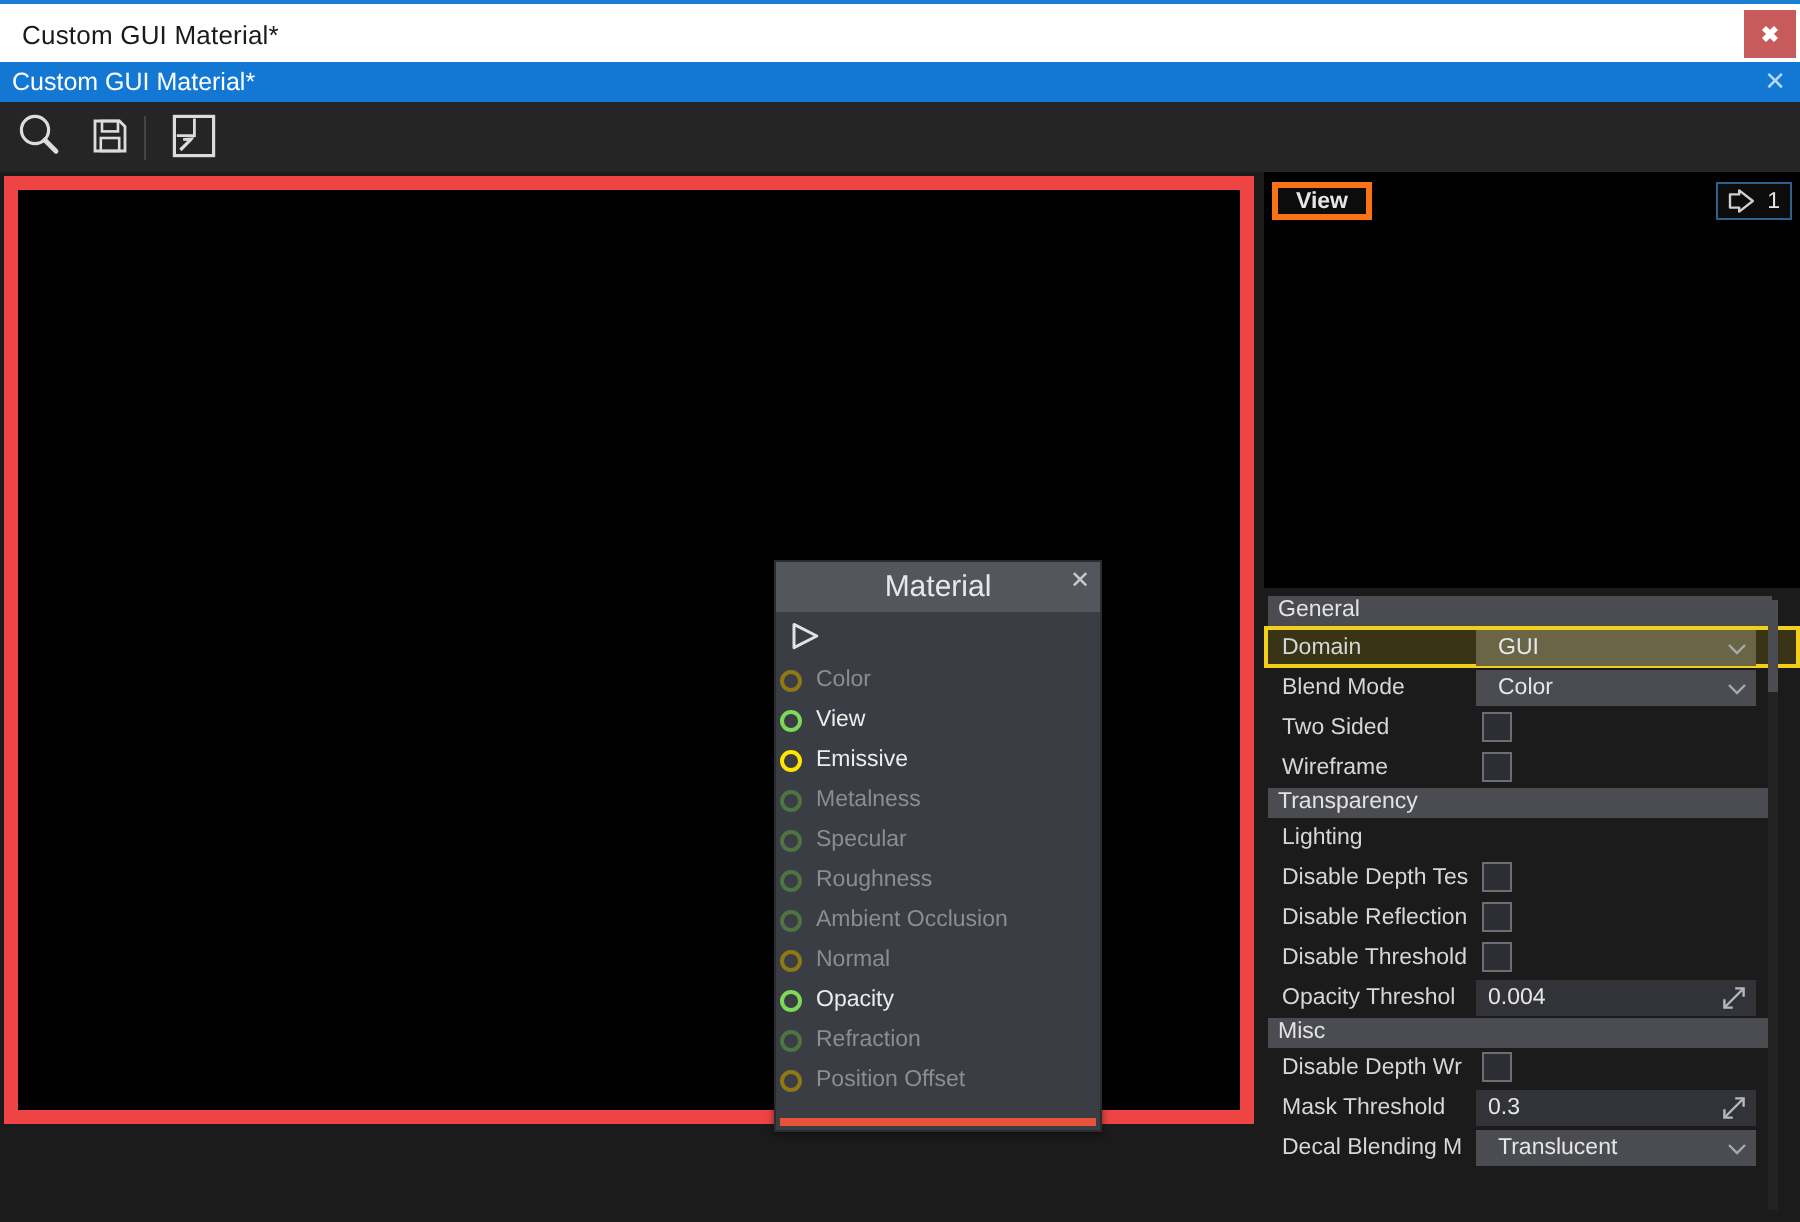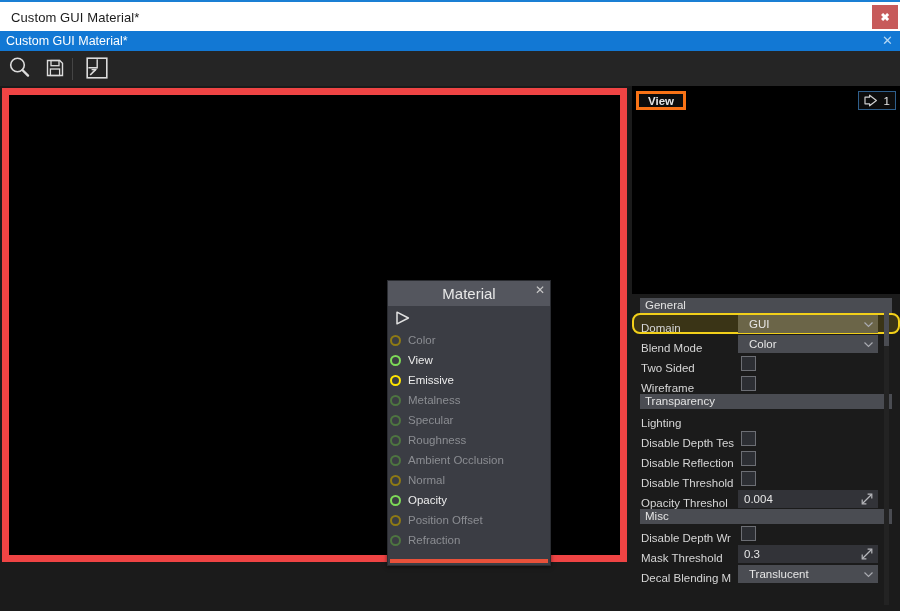--- a/index.html
+++ b/index.html
@@ -120,24 +120,24 @@
   }
 
   
   #props{
     position:absolute; left:2px; top:212px; width:268px; height:313px;
     background:#1b1b1b; overflow:hidden;
   }
   .sec-head{
     height:15px; background:#4a4c52; color:#e3e3e3;
     font-size:11.5px; padding-left:5px; line-height:15px;
-    width:252px; margin-left:8px;
+    width:252px; margin-left:2px;
   }
   .prow{
-    height:20px; position:relative; display:flex; align-items:flex-end;border-radius:8px;
+    height:20px; position:relative; display:flex; align-items:center;
   }
   .plabel{
     width:104px; flex:0 0 104px; padding-left:9px; overflow:hidden;
     white-space:nowrap; color:#d6d6d6; font-size:11.5px;
   }
   .pvalue{ flex:1 1 auto; position:relative; height:20px; }
 
   .combo{
     position:absolute; left:2px; top:1px; width:140px; height:18px;
     background:#4a4c52; color:#e6e6e6; font-size:11.5px;
@@ -266,26 +266,26 @@
         </div>
         <div class="port-row">
           <span class="port-dot p-olive"></span>
           <span class="port-label l-dim">Normal</span>
         </div>
         <div class="port-row">
           <span class="port-dot p-green"></span>
           <span class="port-label l-on">Opacity</span>
         </div>
         <div class="port-row">
+          <span class="port-dot p-green-dim"></span>
+          <span class="port-label l-dim">Refraction</span>
+        </div>
+        <div class="port-row">
           <span class="port-dot p-olive"></span>
           <span class="port-label l-dim">Position Offset</span>
-        </div>
-        <div class="port-row">
-          <span class="port-dot p-green-dim"></span>
-          <span class="port-label l-dim">Refraction</span>
         </div>
       </div>
     <div id="node-bottom"></div>
   </div>
 
 </div>
 
 <div id="rightcol">
 
   <div id="viewport">

